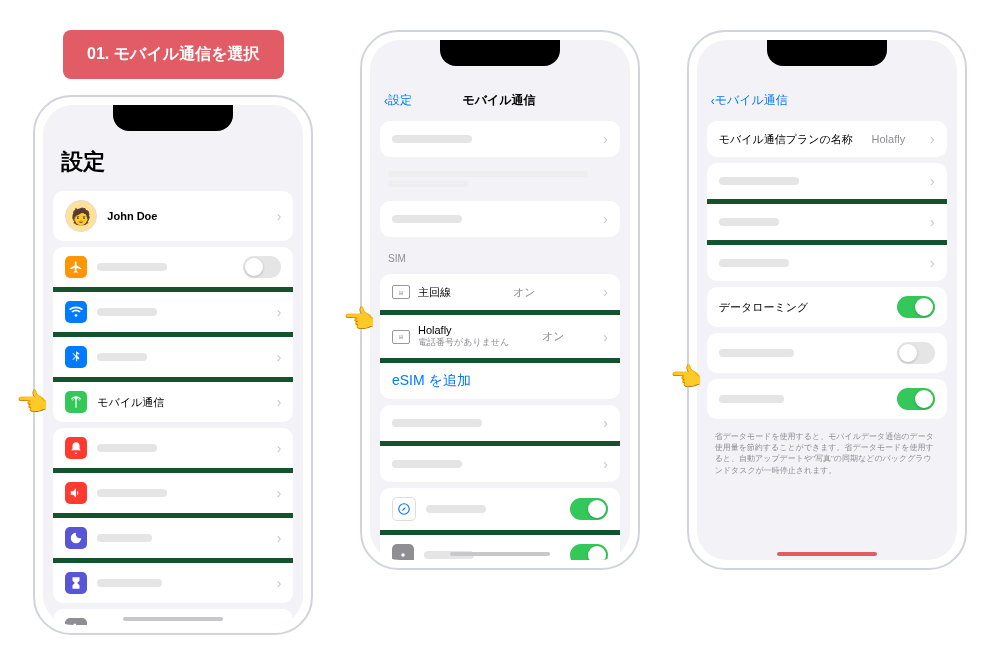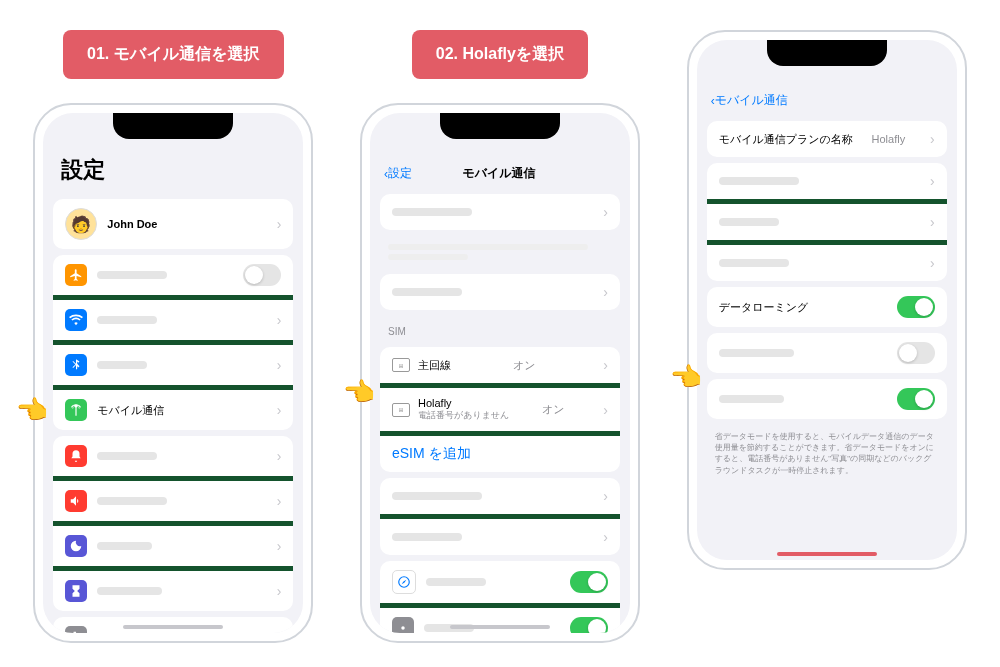--- a/index.html
+++ b/index.html
@@ -1,18 +1,18 @@
 <!DOCTYPE html>
 <html><head>
 <meta charset="utf-8">
 <style>
 html,body{margin:0;padding:0;font-family:-apple-system,BlinkMacSystemFont,"Segoe UI",sans-serif;background:#fff;width:1000px;height:667px;overflow:hidden}
 .stage{display:flex;justify-content:space-around;align-items:flex-start;padding:30px 20px;gap:20px}
 .step{flex:1;display:flex;flex-direction:column;align-items:center;max-width:310px;position:relative}
-.badge{background:#e25c66;color:#fff;font-weight:700;font-size:16px;padding:14px 24px;border-radius:8px;margin-bottom:24px;white-space:nowrap}
+.badge{background:#e25c66;color:#fff;font-weight:700;font-size:16px;padding:14px 24px;border-radius:8px;margin-bottom:16px;white-space:nowrap}
 .phone{width:260px;height:520px;border:2px solid #d1d5db;border-radius:38px;padding:8px;background:#fff;position:relative;box-shadow:0 0 0 2px #fff}
 .notch{position:absolute;top:8px;left:50%;transform:translateX(-50%);width:120px;height:26px;background:#000;border-radius:0 0 16px 16px;z-index:10}
 .screen{width:100%;height:100%;background:#f2f2f7;border-radius:30px;overflow:hidden;position:relative;font-size:11px;color:#000}
 .hdr{height:42px}
 .block{background:#fff;border-radius:10px;margin:6px 10px}
 .row{display:flex;align-items:center;padding:9px 12px;border-bottom:5px solid #14532d;position:relative;min-height:18px}
 .row:last-child{border-bottom:none}
 .settings-title{font-size:22px;font-weight:700;padding:0 18px 8px;color:#000}
 .avatar{width:30px;height:30px;border-radius:50%;background:#ffe29a;border:1px solid #ddd;display:flex;align-items:center;justify-content:center;font-size:16px;margin-right:10px}
 .icon-box{width:22px;height:22px;border-radius:5px;display:flex;align-items:center;justify-content:center;margin-right:10px;flex-shrink:0}
@@ -146,21 +146,20 @@
               <span class="chev">›</span>
             </div>
 
       </div>
       <div class="handle"></div>
     </div>
   </div>
 </div>
 
 <div class="step">
-  <div class="badge">02. Holaflyを選択</div>
   <div class="phone">
     <div class="notch"></div>
     <span class="hand" style="left:-18px;top:272px">👉</span>
     <div class="screen">
       <div class="hdr"></div>
       <div class="nav">
         <span class="back">‹ <span>設定</span></span>
         <span class="nav-title">モバイル通信</span>
       </div>
       <div class="block">
@@ -278,19 +277,19 @@
               <div class="skel" style="width:75px"></div>
               <div class="toggle off"></div>
             </div>
       </div>
       <div class="block">
         <div class="row">
               <div class="skel" style="width:65px"></div>
               <div class="toggle on"></div>
             </div>
       </div>
-      <div class="footer-note">省データモードを使用すると、モバイルデータ通信のデータ使用量を節約することができます。省データモードをオンにすると、電話番号がありません"写真"の同期などのバックグラウンドタスクが一時停止されます。</div>
+      <div class="footer-note">省データモードを使用すると、モバイルデータ通信のデータ使用量を節約することができます。省データモードを使用すると、自動アップデートや"写真"の同期などのバックグラウンドタスクが一時停止されます。</div>
       <div class="handle red"></div>
     </div>
   </div>
 </div>
 
 </div>
 
 </body></html>

